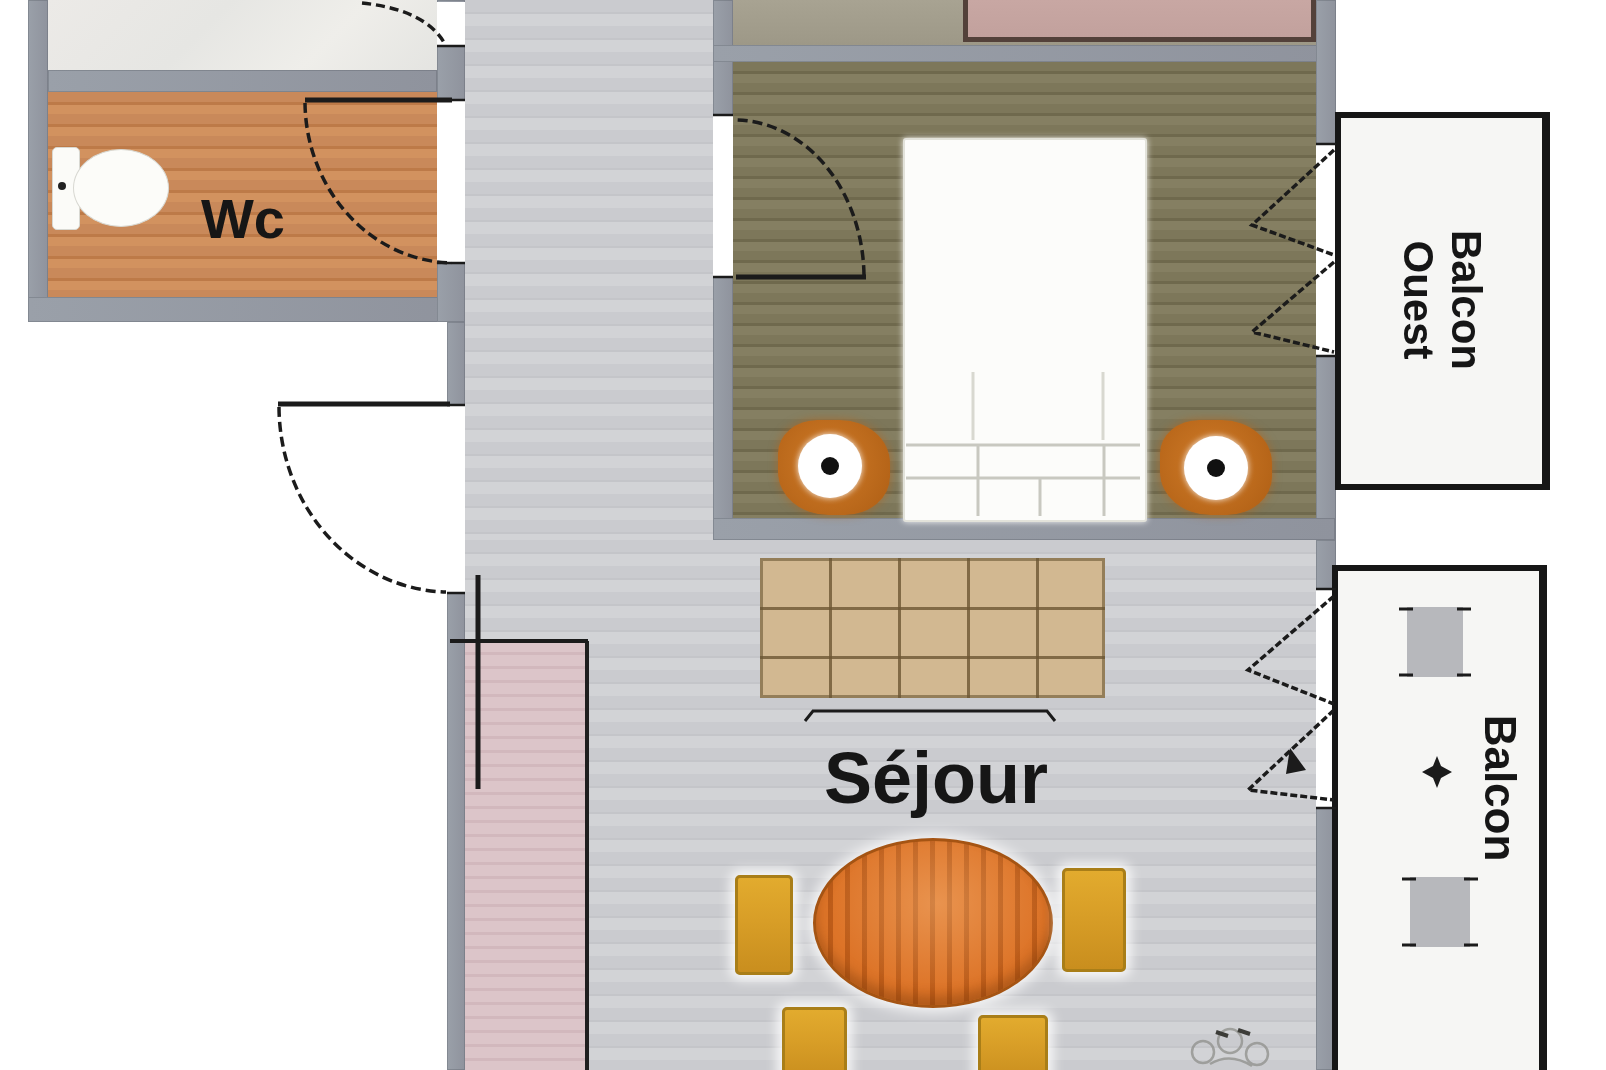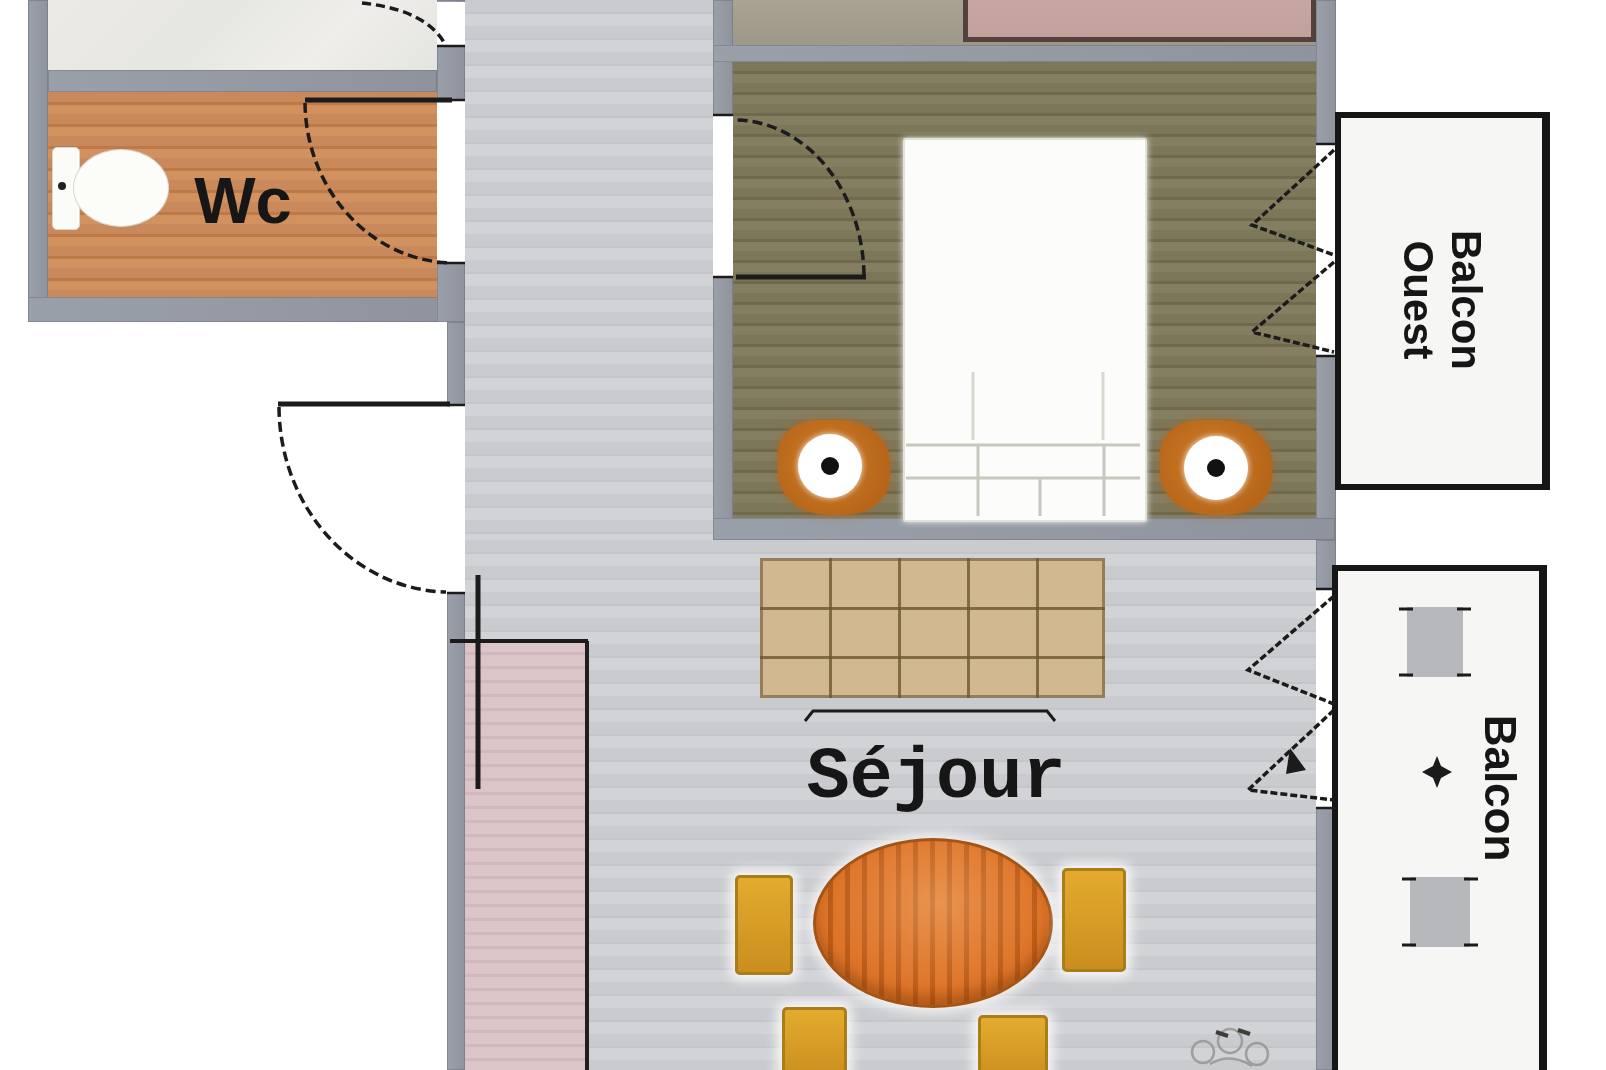--- a/index.html
+++ b/index.html
@@ -177,21 +177,21 @@
           <path d="M 1464,879 L 1478,879"></path>
         <path d="M 1402,945 L 1416,945"></path>
           <path d="M 1464,945 L 1478,945"></path>
       </g>
       <path d="M 1437,756 L 1441,766 L 1452,772 L 1441,778 L 1437,788 L 1433,778 L 1422,772 L 1433,766 Z" fill="#1b1b1b" stroke="none"></path>
 
       <path d="M 1290,748 L 1306,770 L 1286,774 Z" fill="#1b1b1b" stroke="none"></path>
     </g>
   </svg>
 
-  <div class="abs label" style="left:243px;top:200px;font-size:65px;">Wc</div>
-  <div class="abs label" style="left:936px;top:778px;font-size:72px;font-family:Liberation Mono, monospace;">Séjour</div>
+  <div class="abs label" style="left:243px;top:218px;font-size:56px;">Wc</div>
+  <div class="abs label" style="left:936px;top:778px;font-size:72px;">Séjour</div>
   <div class="abs label rot" style="left:1442px;top:300px;font-size:42px;line-height:1.15;">
     <div>Balcon</div>
     <div>Ouest</div>
   </div>
   <div class="abs label rot" style="left:1500px;top:788px;font-size:44px;">Balcon</div>
 
 </div>
 
 </body></html>

